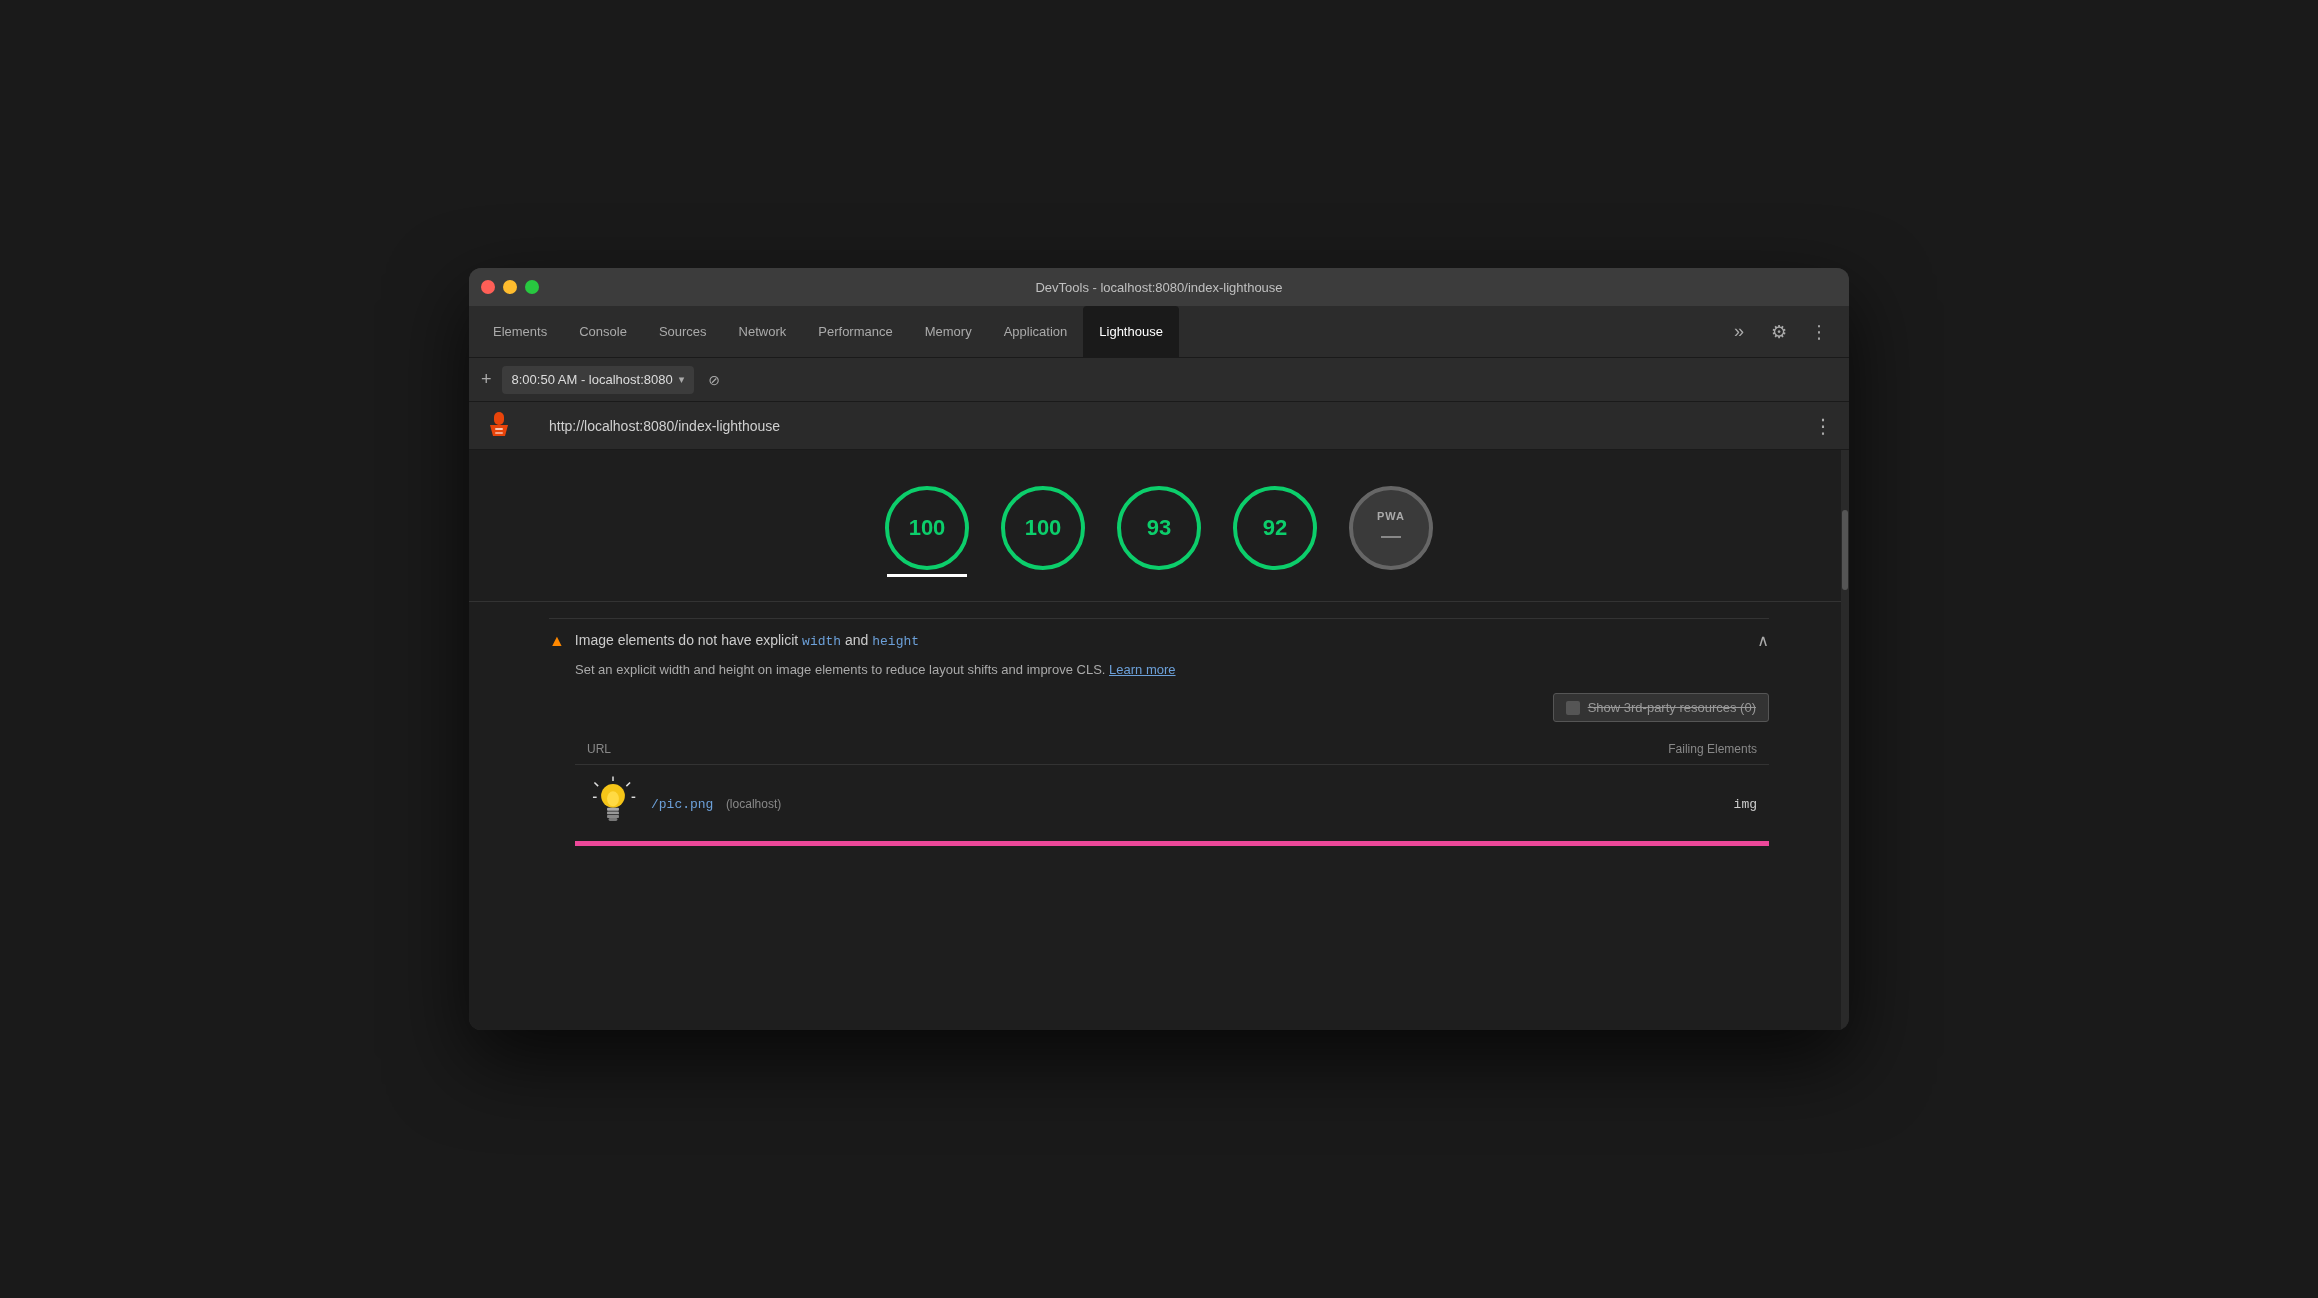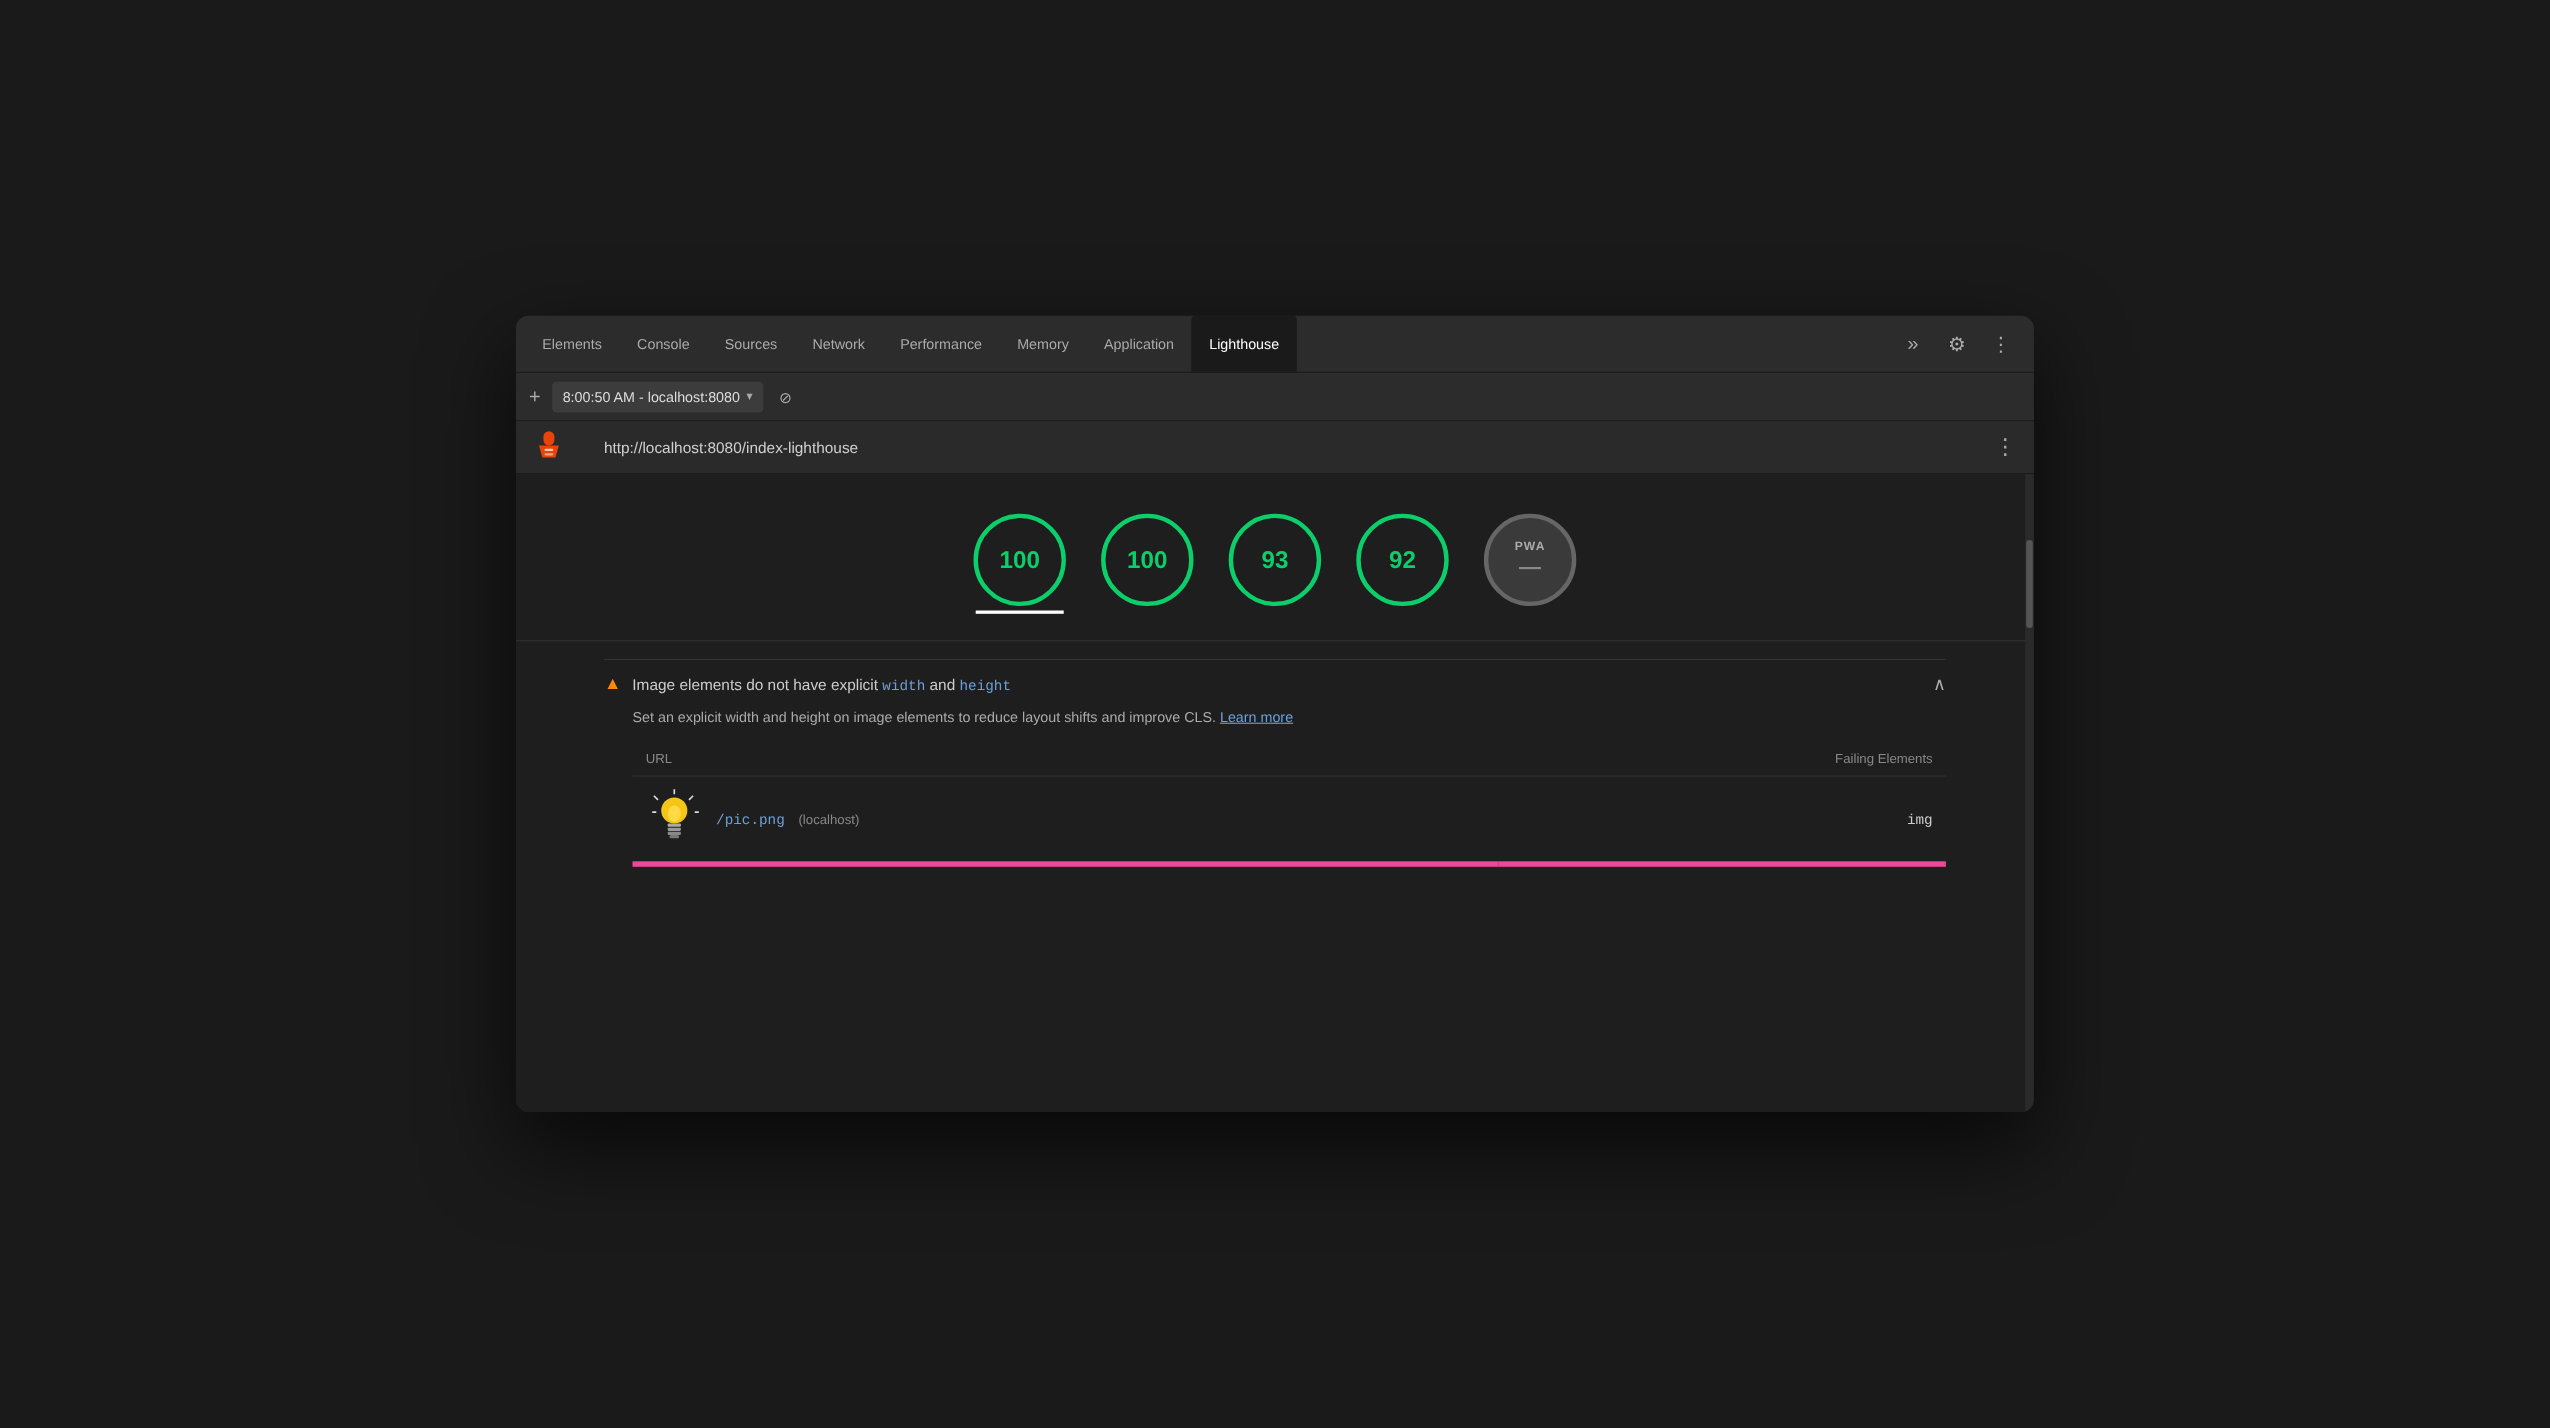--- a/index.html
+++ b/index.html
@@ -344,20 +344,28 @@
       background: #555;
       border-radius: 4px;
       margin: 60px auto 0 auto;
     }
   </style>
 </head>
 <body>
 
 <div class="window">
 
+  <div class="title-bar">
+    <div class="traffic-lights">
+      <div class="traffic-light close"></div>
+      <div class="traffic-light minimize"></div>
+      <div class="traffic-light maximize"></div>
+    </div>
+    <span class="title-bar-title">DevTools - localhost:8080/index-lighthouse</span>
+  </div>
 
   <div class="tabs-bar">
     <div class="tab-item">
       <span>Elements</span>
     </div>
     <div class="tab-item">
       <span>Console</span>
     </div>
     <div class="tab-item">
       <span>Sources</span>
@@ -459,20 +467,26 @@
           </span>
           <span class="warning-chevron">∧</span>
         </div>
 
         <div class="warning-body">
           <p class="warning-desc">
             <span>Set an explicit width and height on image elements to reduce layout shifts and improve CLS.</span>
             <a href="#">Learn more</a>
           </p>
 
+          <div class="third-party-row">
+            <div class="third-party-checkbox">
+              <div class="checkbox-box"></div>
+              <span>Show 3rd-party resources (0)</span>
+            </div>
+          </div>
 
           <table class="resource-table">
             <thead>
               <tr>
                 <th>URL</th>
                 <th style="text-align:right;">Failing Elements</th>
               </tr>
             </thead>
             <tbody>
               <tr class="table-row">

